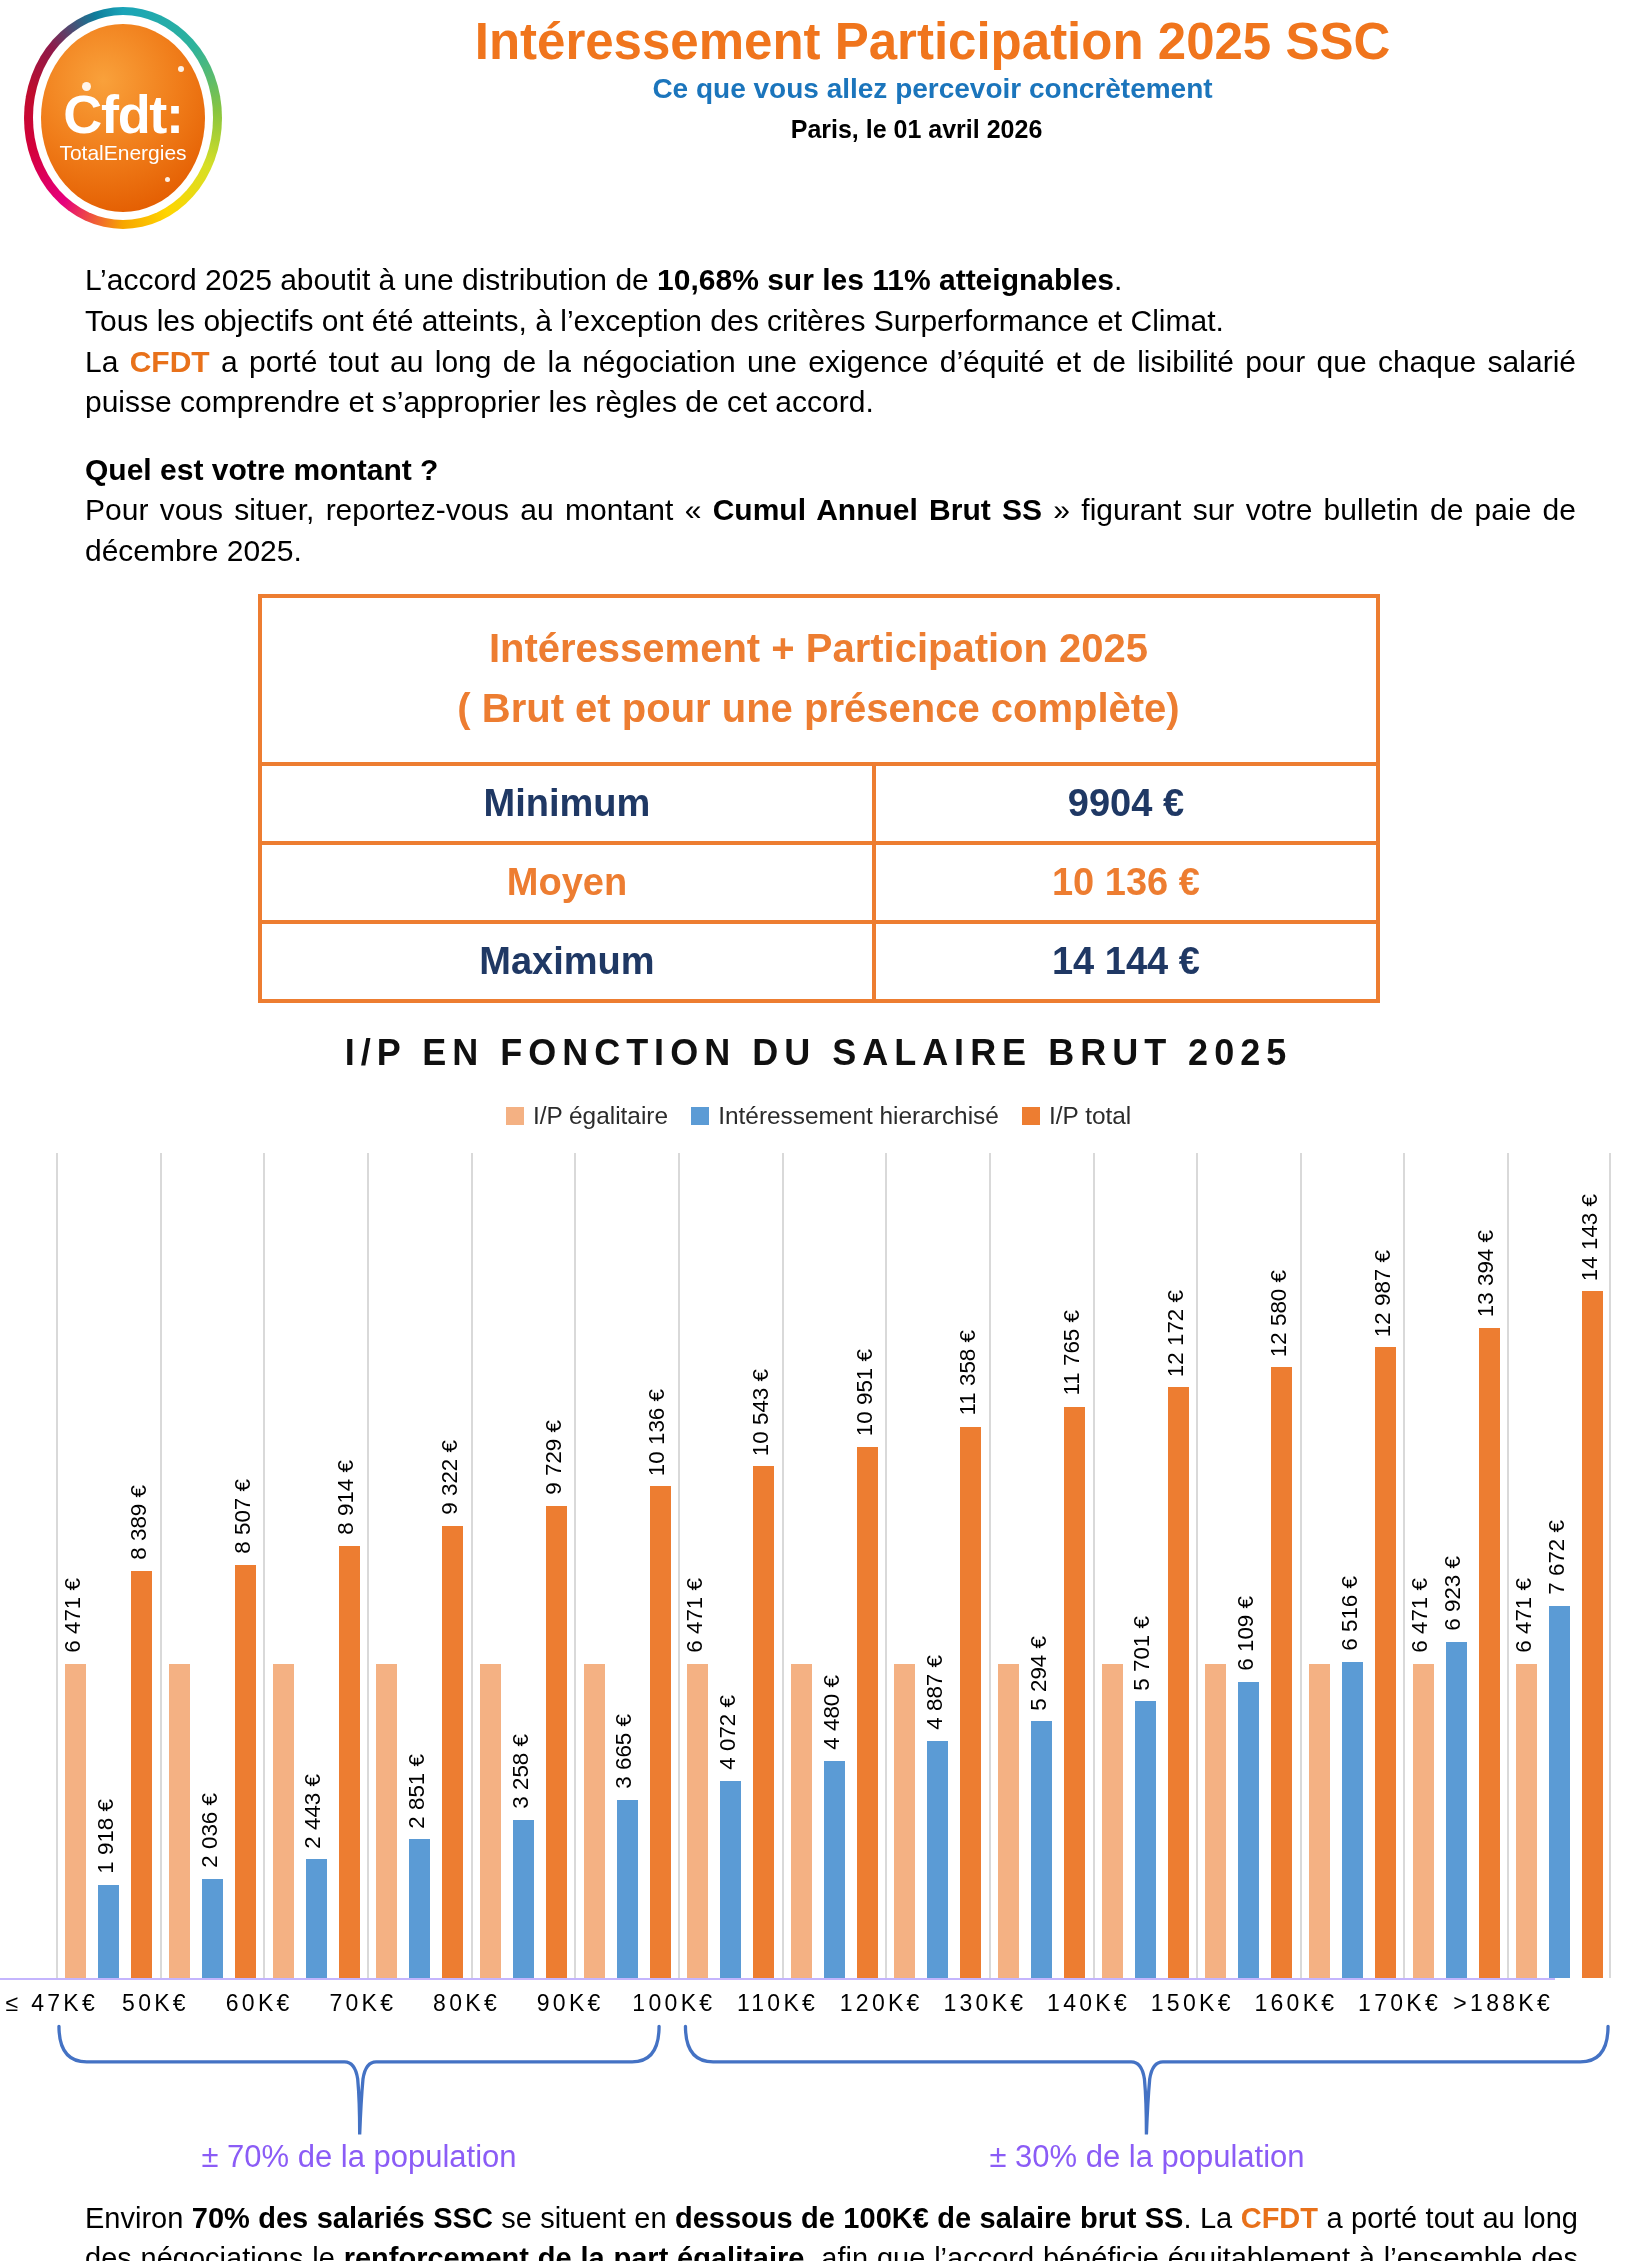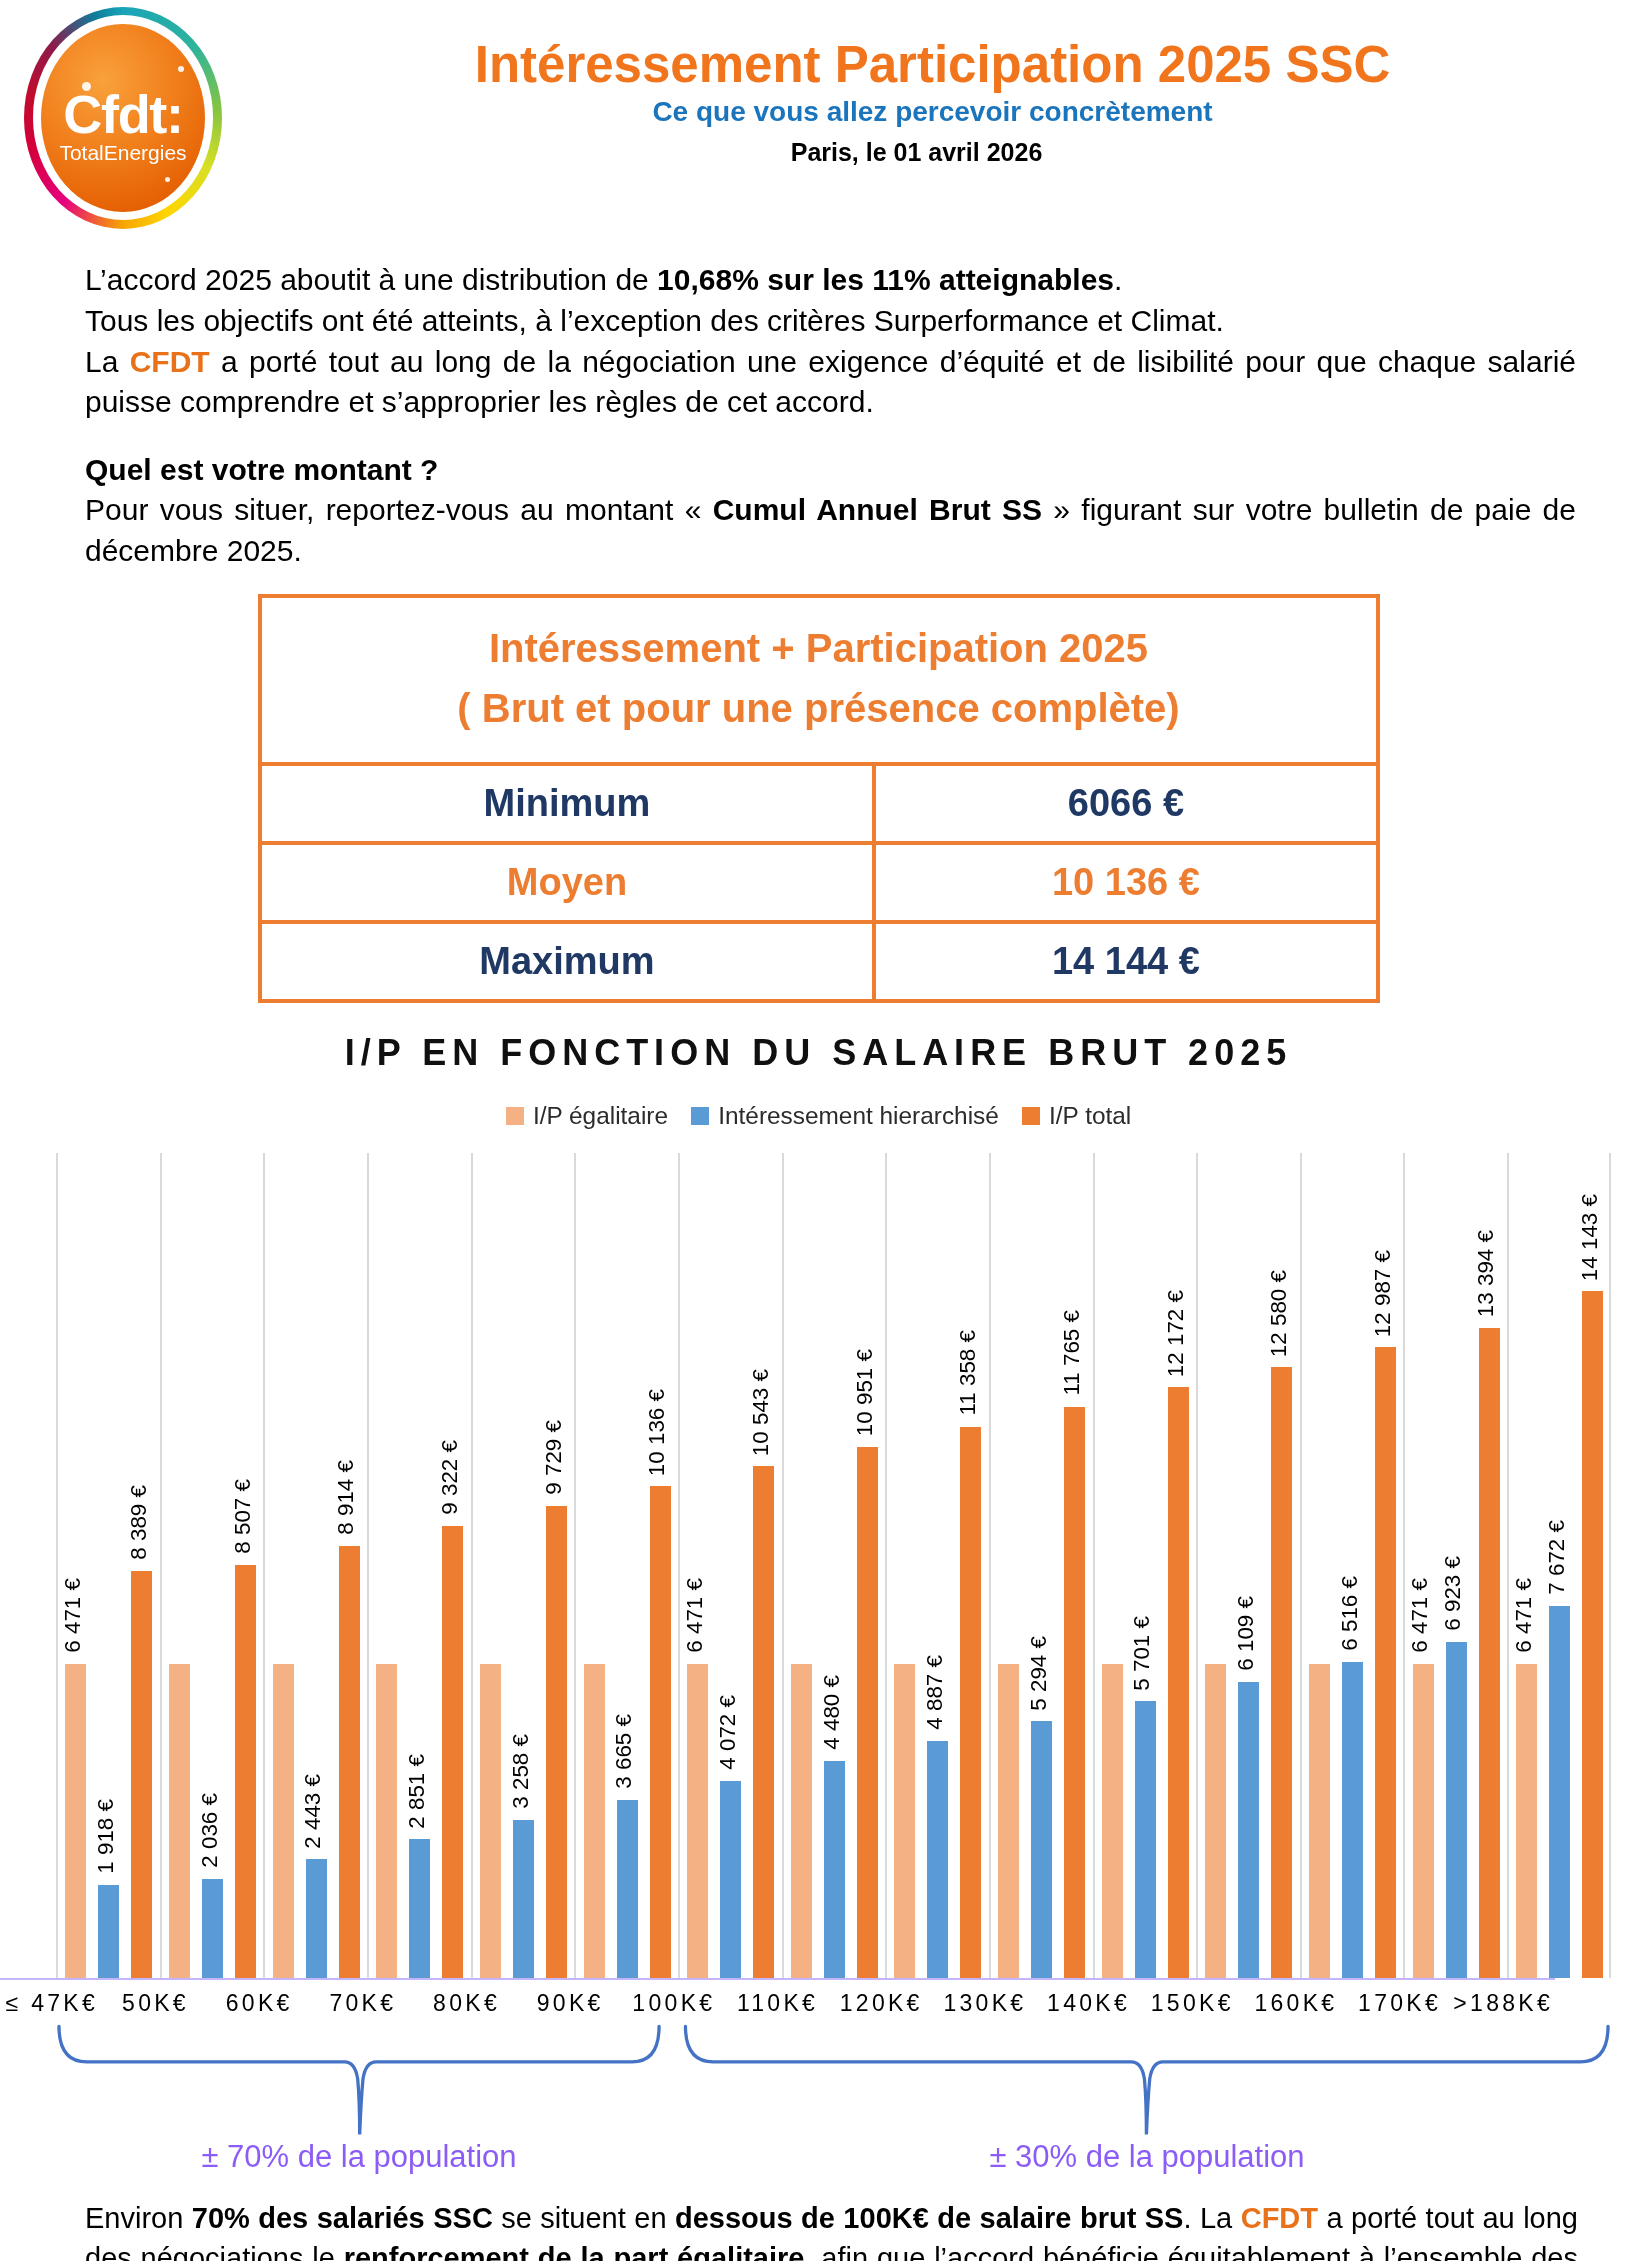--- a/index.html
+++ b/index.html
@@ -17,21 +17,21 @@
   .logo-core { position:absolute; inset:17px; border-radius:50%;
     background: radial-gradient(circle at 38% 30%, #f9a13b 0%, #f07d1a 45%, #e35c00 85%, #d95300 100%);
     display:flex; flex-direction:column; align-items:center; justify-content:center;
   }
   .logo-cfdt { color:#fff; font-weight:800; font-size:54px; letter-spacing:-1.3px; line-height:1; margin-top:17px;}
   .logo-te { color:#fff; font-weight:400; font-size:21px; margin-top:0; }
   .sparkle { position:absolute; background:#fff; border-radius:50%; opacity:.9; }
   .sp1 { width:9.2px; height:9.2px; left:41px; top:58px; }
   .sp2 { width:6px; height:6px; left:137px; top:42px; }
   .sp3 { width:5.3px; height:5.3px; left:124px; top:153px; }
-  .titles { margin-left:228px; text-align:center; padding-top:38px; }
+  .titles { margin-left:228px; text-align:center; padding-top:15px; }
   .main-title { color:#F0751D; font-weight:800; font-size:51px; line-height:1.05; margin:0; }
   .subtitle { color:#1B75BC; font-weight:800; font-size:28px; line-height:1.1; margin:5px 0 0 0; }
   .date-line { text-align:center; margin:10.6px 32px 0 0; font-size:25px; font-weight:700; }
   
   .intro { margin:17px 61px 0 85px; font-size:30px; line-height:1.36; }
   .intro p { margin:0; text-align:justify; }
   b { font-weight:700; }
   .cfdt-orange { color:#E8711A; font-weight:700; }
   .q-heading { font-weight:700; margin-top:26.4px !important; }
   
@@ -95,21 +95,21 @@
 <table class="recap">
   <tbody>
       <tr>
     <th class="recap-title" colspan="2">
       <div>Intéressement + Participation 2025</div>
       <div>( Brut et pour une présence complète)</div>
     </th>
   </tr>
   <tr>
     <td class="lbl navy">Minimum</td>
-    <td class="navy">6066 €</td>
+    <td class="navy">9904 €</td>
   </tr>
   <tr>
     <td class="lbl orange">Moyen</td>
     <td class="orange">10 136 €</td>
   </tr>
   <tr>
     <td class="lbl navy">Maximum</td>
     <td class="navy">14 144 €</td>
   </tr>
 </tbody>

